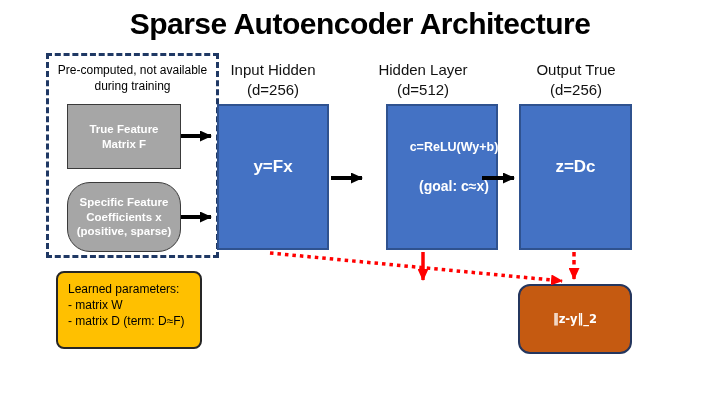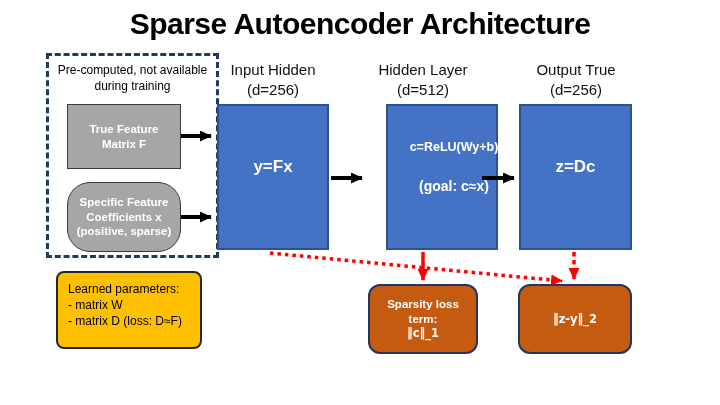--- a/index.html
+++ b/index.html
@@ -114,27 +114,23 @@
     <div class="formula">c=ReLU(Wy+b)</div>
     <div class="goal">(goal: c≈x)</div>
   </div>
   <div class="blue-box bb3">
     <div class="formula">z=Dc</div>
   </div>
 
   <div class="learned-box">
     <div>Learned parameters:</div>
     <div>- matrix W</div>
-    <div>- matrix D (loss: D≈F)</div>
+    <div>- matrix D (term: D≈F)</div>
   </div>
 
-  <div class="loss-box loss1">
-    <span class="loss-label">Sparsity loss term:</span>
-    <span class="loss-formula">‖c‖_1</span>
-  </div>
   <div class="loss-box loss2">
     <span class="loss-formula">‖z-y‖_2</span>
   </div>
 
   <svg class="arrows" width="720" height="405" viewBox="0 0 720 405">
     <defs>
       <marker id="mBlack" markerUnits="userSpaceOnUse" markerWidth="12" markerHeight="11" refX="11" refY="5.5" orient="auto">
         <path d="M0,0 L12,5.5 L0,11 Z" class="head-black"></path>
       </marker>
       <marker id="mRed" markerUnits="userSpaceOnUse" markerWidth="12" markerHeight="11" refX="11" refY="5.5" orient="auto">

